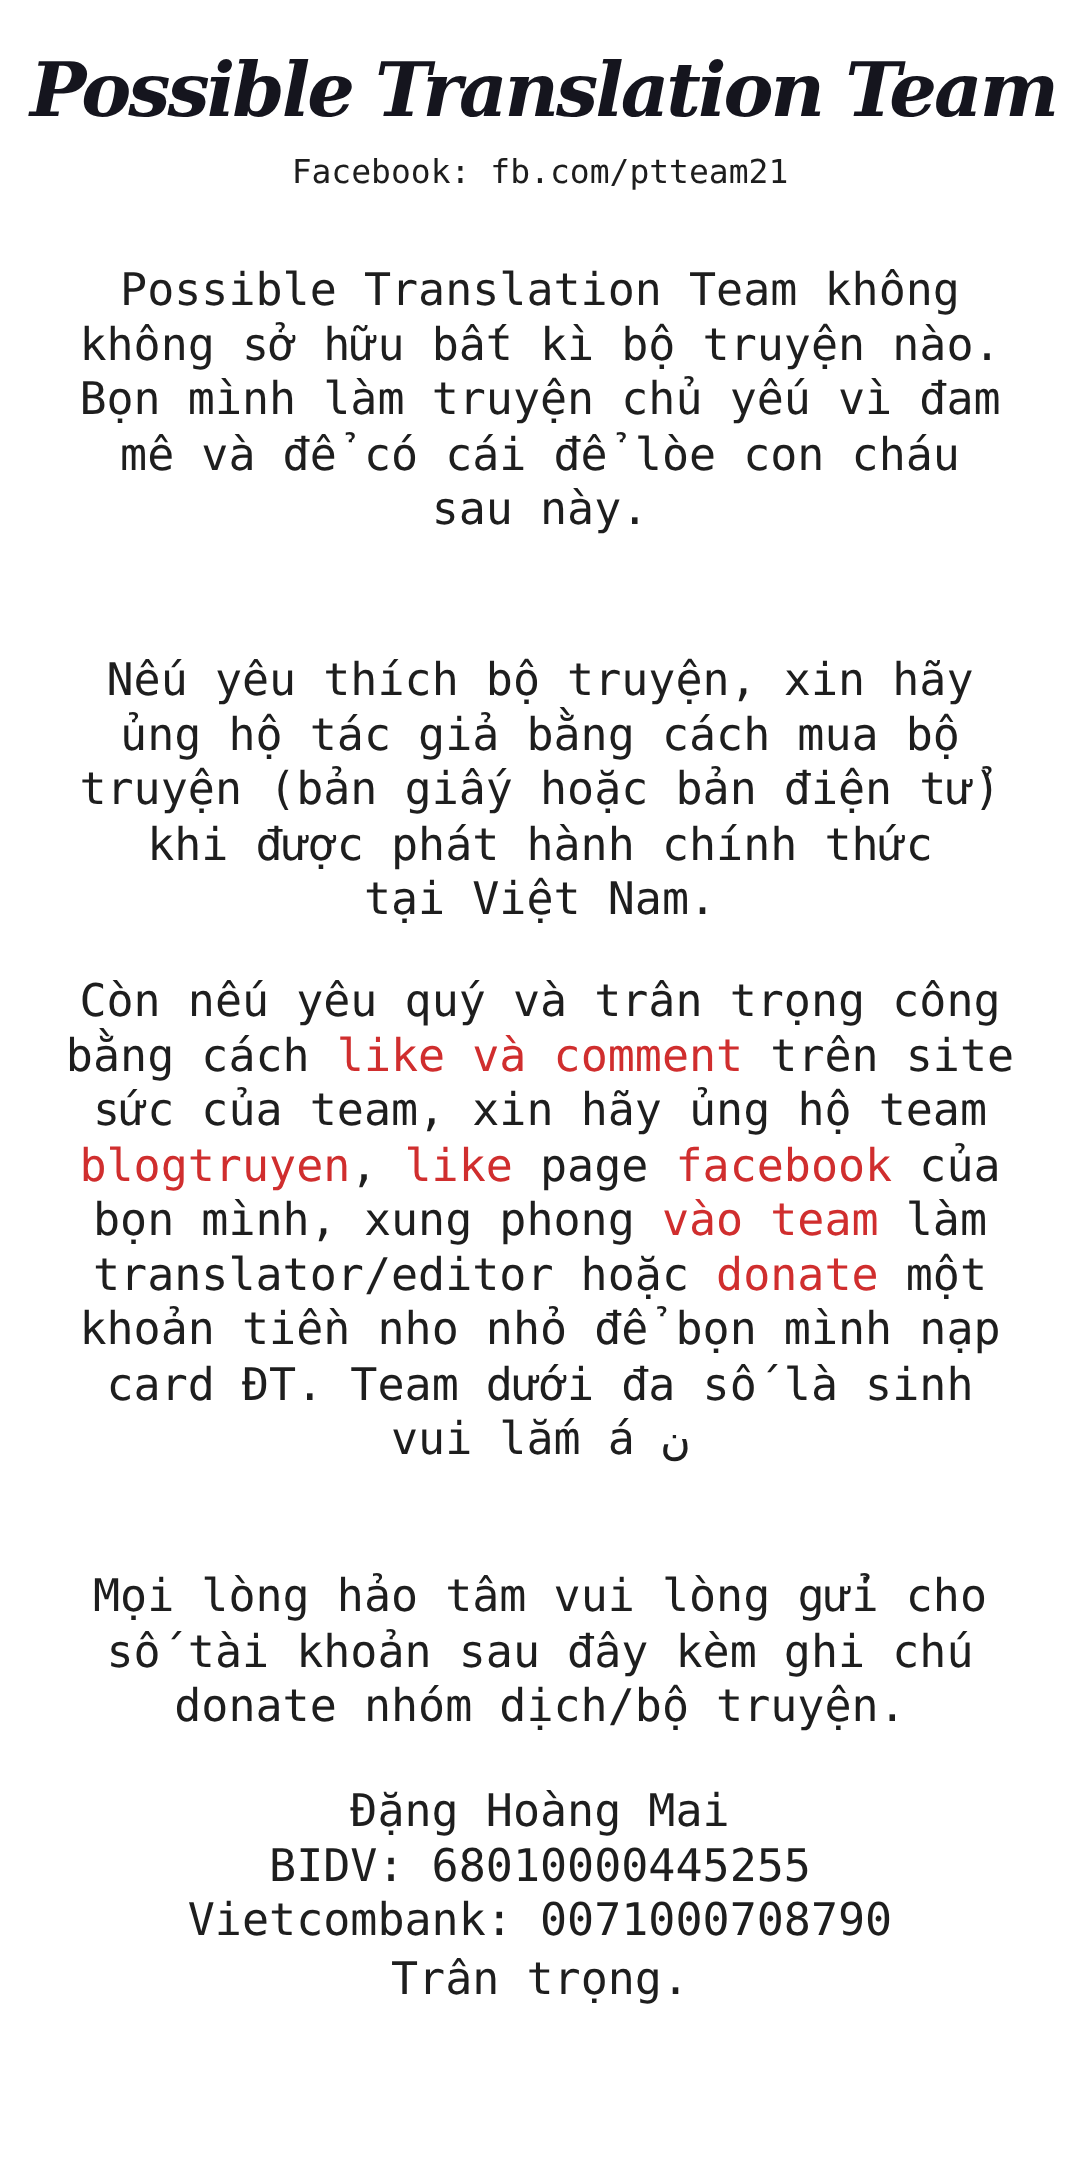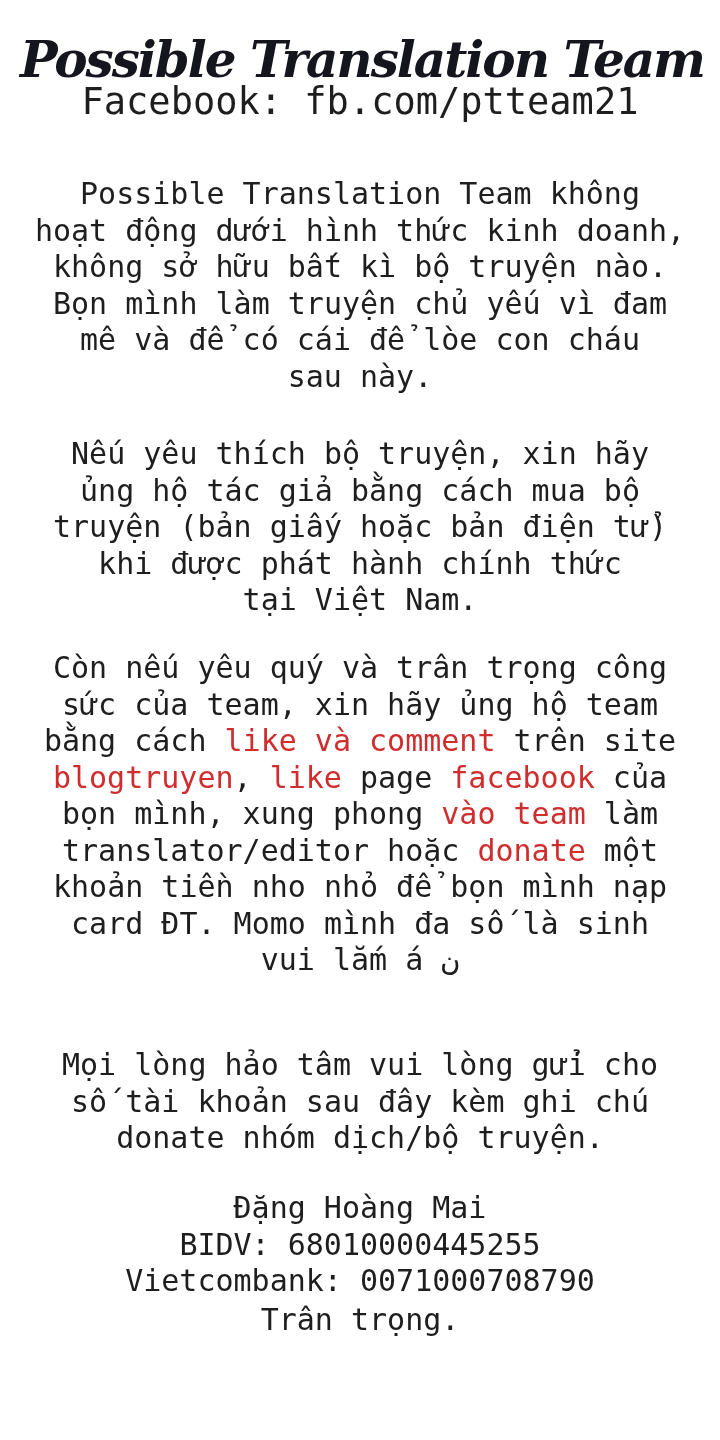--- a/index.html
+++ b/index.html
@@ -24,23 +24,23 @@
     font-family:"DejaVu Serif","Liberation Serif",serif;
     font-style:italic;
     font-weight:bold;
     font-size:50px;
     letter-spacing:-2px;
     color:var(--title-ink);
     white-space:nowrap;
     line-height:80px;
   }
   .contact{
-    position:absolute;top:82px;left:0;right:0;
+    position:absolute;top:96px;left:0;right:0;
     text-align:center;
-    font-size:37px;
+    font-size:22px;
     line-height:40px;
   }
   .para{
     position:absolute;left:0;right:0;
     text-align:center;
     font-size:30px;
     line-height:36.5px;
   }
   .para .line{white-space:nowrap;}
   #para-0{top:176px;}
@@ -66,44 +66,43 @@
 <body>
 
 <div class="page">
 
   <div class="title">Possible Translation Team</div>
 
   <div class="contact">Facebook: fb.com/ptteam21</div>
 
   <div class="para" id="para-0">
       <div class="line"><span>Possible Translation Team không</span></div>
-      <div class="line"><span>hoạt động dưới hình thức kinh doanh,</span></div>
       <div class="line"><span>không sở hữu bất kì bộ truyện nào.</span></div>
       <div class="line"><span>Bọn mình làm truyện chủ yếu vì đam</span></div>
       <div class="line"><span>mê và để có cái để lòe con cháu</span></div>
       <div class="line"><span>sau này.</span></div>
     </div>
 
   <div class="para" id="para-1">
       <div class="line"><span>Nếu yêu thích bộ truyện, xin hãy</span></div>
       <div class="line"><span>ủng hộ tác giả bằng cách mua bộ</span></div>
       <div class="line"><span>truyện (bản giấy hoặc bản điện tử)</span></div>
       <div class="line"><span>khi được phát hành chính thức</span></div>
       <div class="line"><span>tại Việt Nam.</span></div>
     </div>
 
   <div class="para" id="para-2">
       <div class="line"><span>Còn nếu yêu quý và trân trọng công</span></div>
+      <div class="line"><span>bằng cách </span><span class="red">like và comment</span><span> trên site</span></div>
       <div class="line"><span>sức của team, xin hãy ủng hộ team</span></div>
-      <div class="line"><span>bằng cách </span><span class="red">like và comment</span><span> trên site</span></div>
       <div class="line"><span class="red">blogtruyen</span><span>, </span><span class="red">like</span><span> page </span><span class="red">facebook</span><span> của</span></div>
       <div class="line"><span>bọn mình, xung phong </span><span class="red">vào team</span><span> làm</span></div>
       <div class="line"><span>translator/editor hoặc </span><span class="red">donate</span><span> một</span></div>
       <div class="line"><span>khoản tiền nho nhỏ để bọn mình nạp</span></div>
-      <div class="line"><span>card ĐT. Momo mình đa số là sinh</span></div>
+      <div class="line"><span>card ĐT. Team dưới đa số là sinh</span></div>
       <div class="line"><span>vui lắm á ن</span></div>
     </div>
 
   <div class="para" id="para-3">
       <div class="line"><span>Mọi lòng hảo tâm vui lòng gửi cho</span></div>
       <div class="line"><span>số tài khoản sau đây kèm ghi chú</span></div>
       <div class="line"><span>donate nhóm dịch/bộ truyện.</span></div>
     </div>
 
   <div class="bank">

